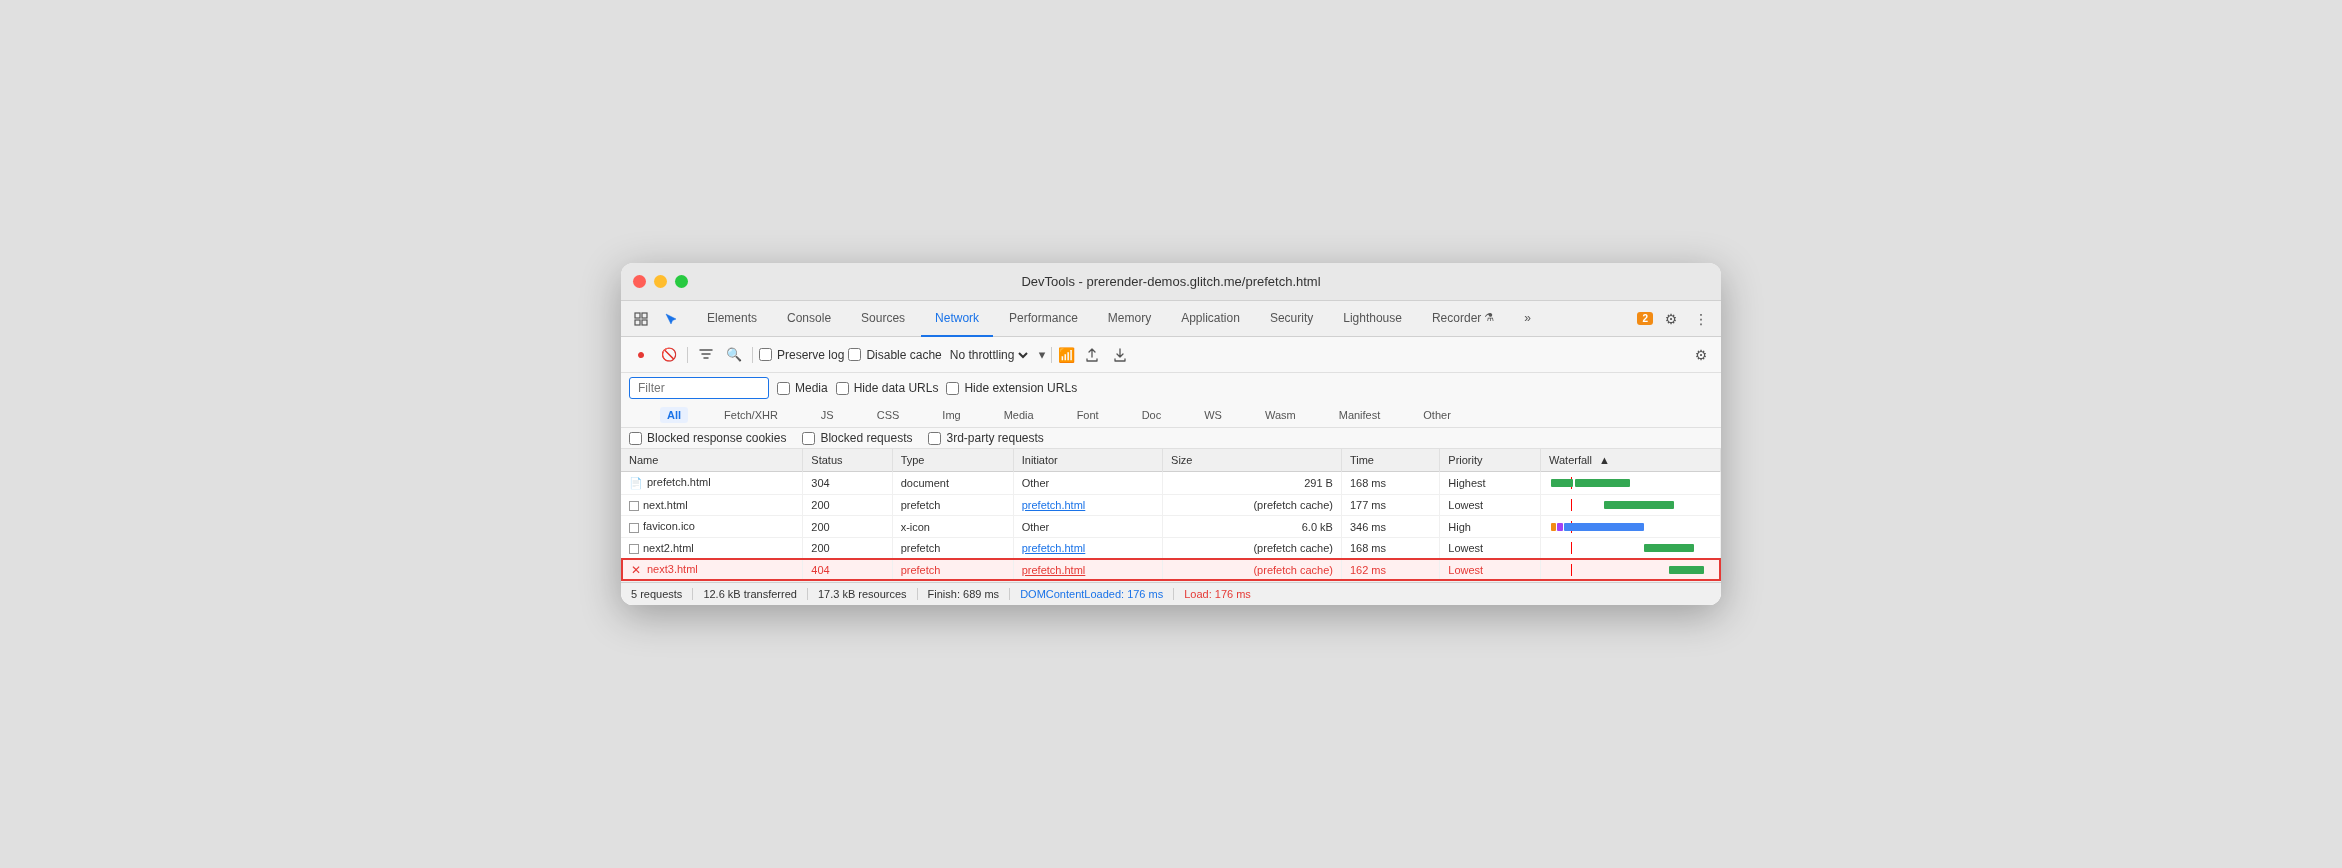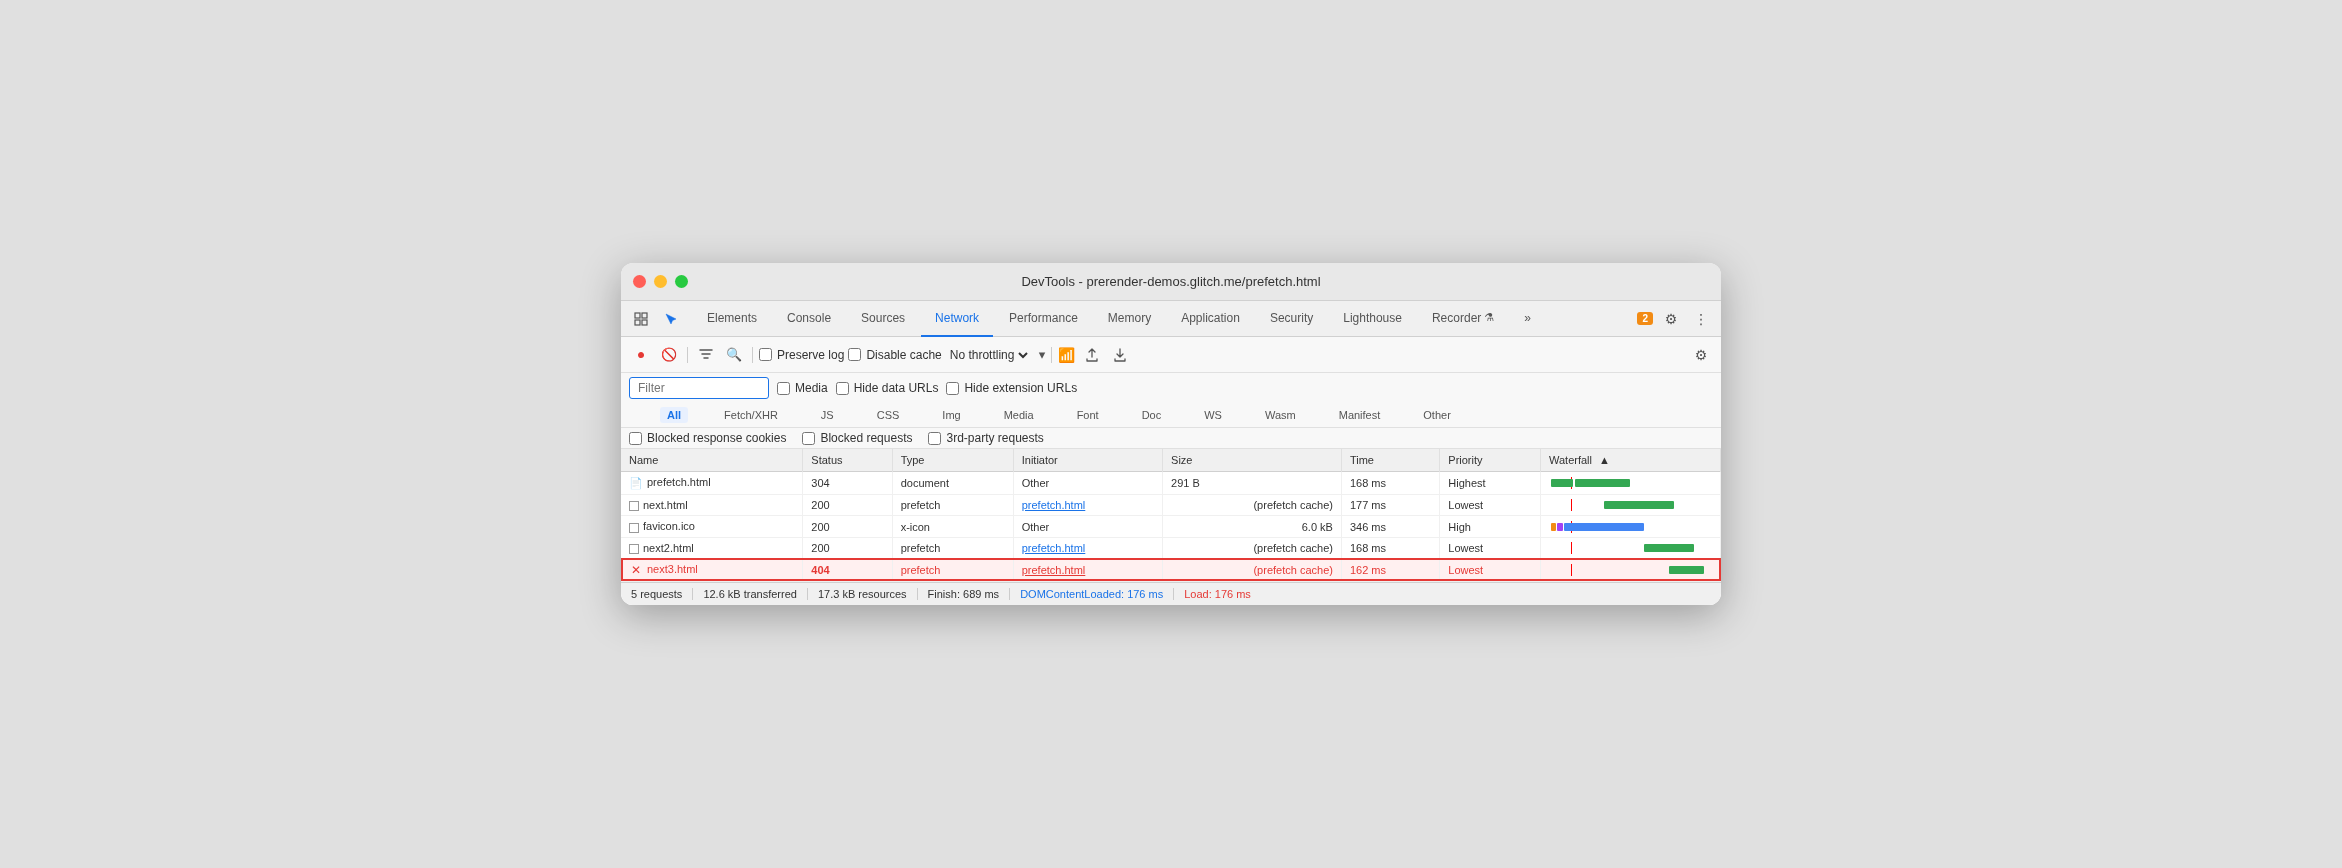--- a/index.html
+++ b/index.html
@@ -255,21 +255,21 @@
       font-size: 11px;
       white-space: nowrap;
       border-right: 1px solid #f0f0f0;
     }
     .row-error {
       background: #fff0f0;
       outline: 2px solid #e53935;
       outline-offset: -2px;
     }
     .row-error td { color: #e53935; }
-    .status-404 { color: #e53935; font-weight: 700; }
+    .status-404 { color: #e53935; font-weight: 400; }
     .link-text {
       color: #1a73e8;
       text-decoration: underline;
       cursor: pointer;
     }
     .row-icon {
       width: 14px;
       height: 14px;
       display: inline-flex;
       align-items: center;
@@ -510,21 +510,21 @@
             <th>Priority</th>
             <th>Waterfall <span class="sort-arrow">▲</span></th>
           </tr>
         </thead>
         <tbody id="table-body">
         <tr>
               <td><span class="row-icon icon-doc">📄</span>prefetch.html</td>
               <td>304</td>
               <td>document</td>
               <td>Other</td>
-              <td style="text-align: left;">291 B</td>
+              <td style="text-align: right;">291 B</td>
               <td>168 ms</td>
               <td>Highest</td>
               <td class="waterfall-cell">
                 <div class="wf-container">
                   <div class="wf-redline" style="left: 22px;"></div>
                   <div class="wf-bar wf-green" style="left: 2px; width: 22px;"></div>
                   <div class="wf-bar wf-green" style="left: 26px; width: 55px;"></div>
                 </div>
               </td>
             </tr>

